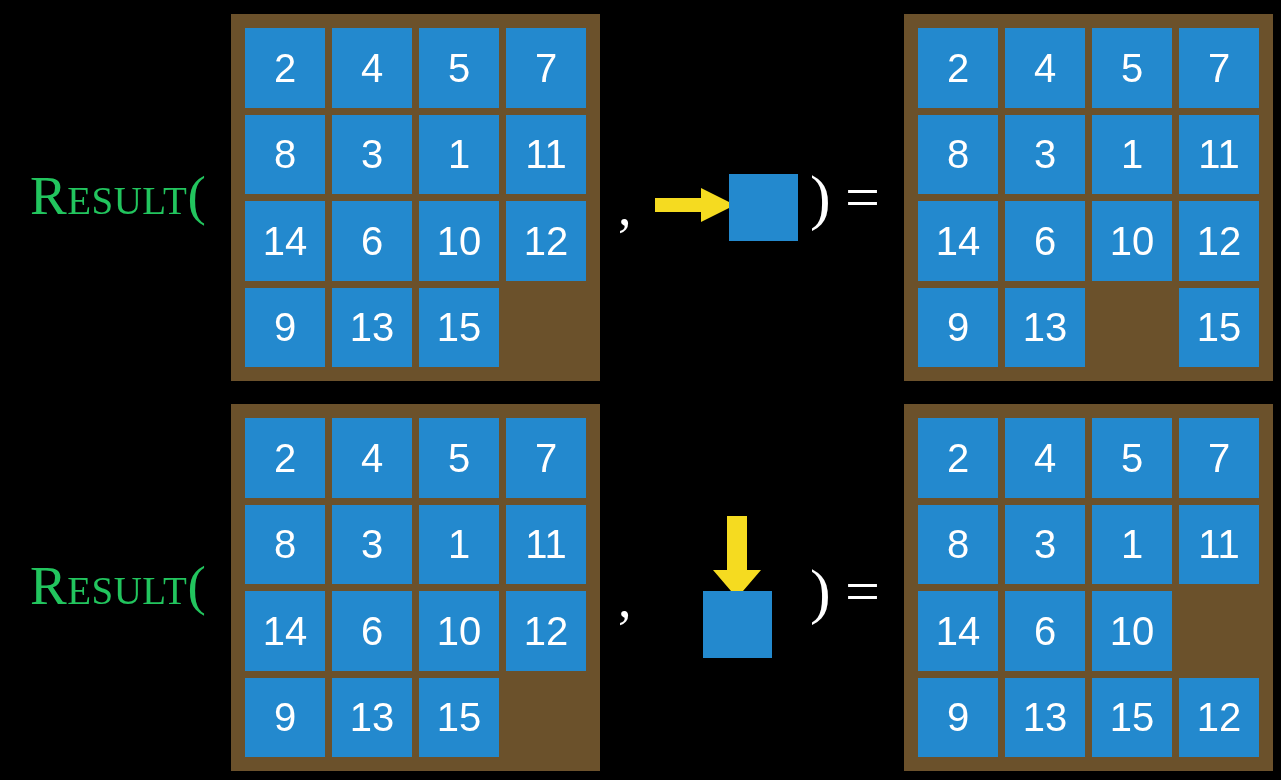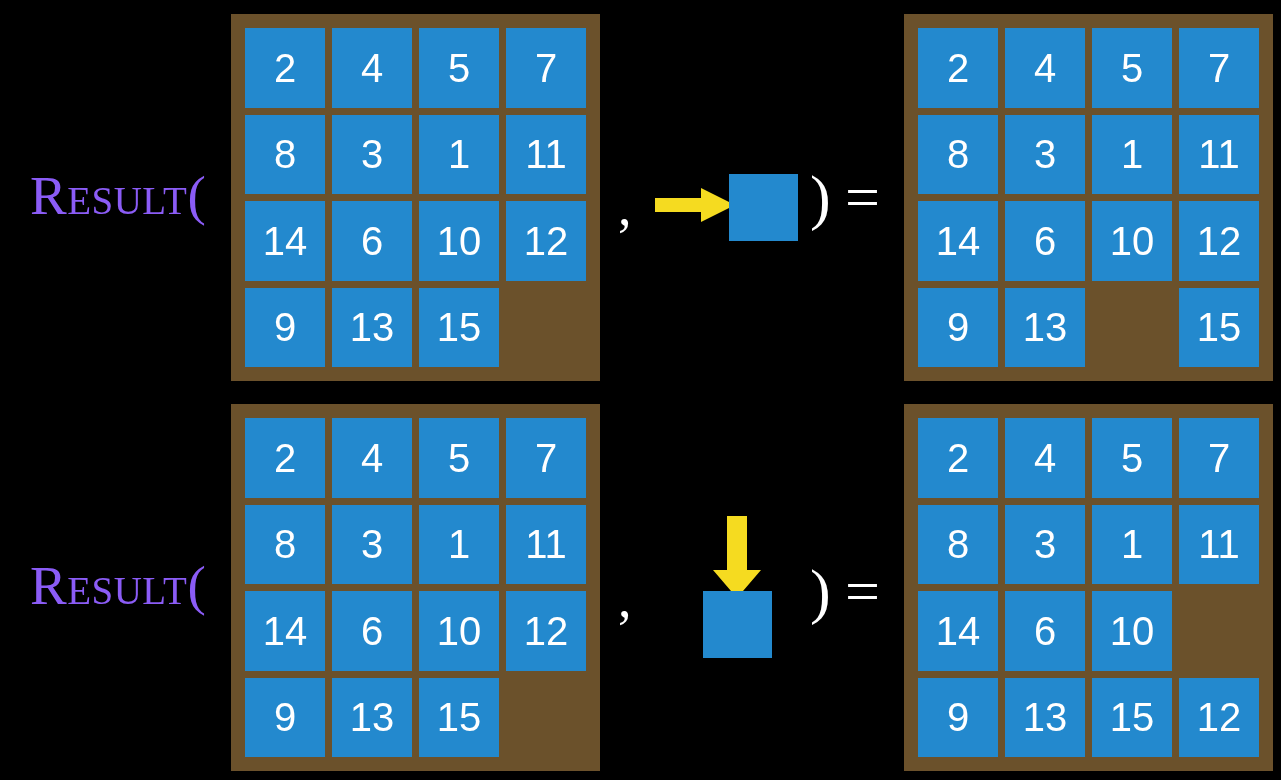--- a/index.html
+++ b/index.html
@@ -23,21 +23,21 @@
   }
   #row-top { top: 0; }
   #row-bottom { top: 390px; }
 
   
   .result-label {
     position: absolute;
     left: 30px;
     top: 50%;
     transform: translateY(-50%);
-    color: #8b5cf6;
+    color: #22c55e;
     font-family: "Liberation Serif", serif;
     font-size: 55px;
     font-variant: small-caps;
     letter-spacing: 0.5px;
     white-space: nowrap;
     line-height: 1;
   }
 
   
   .board {

